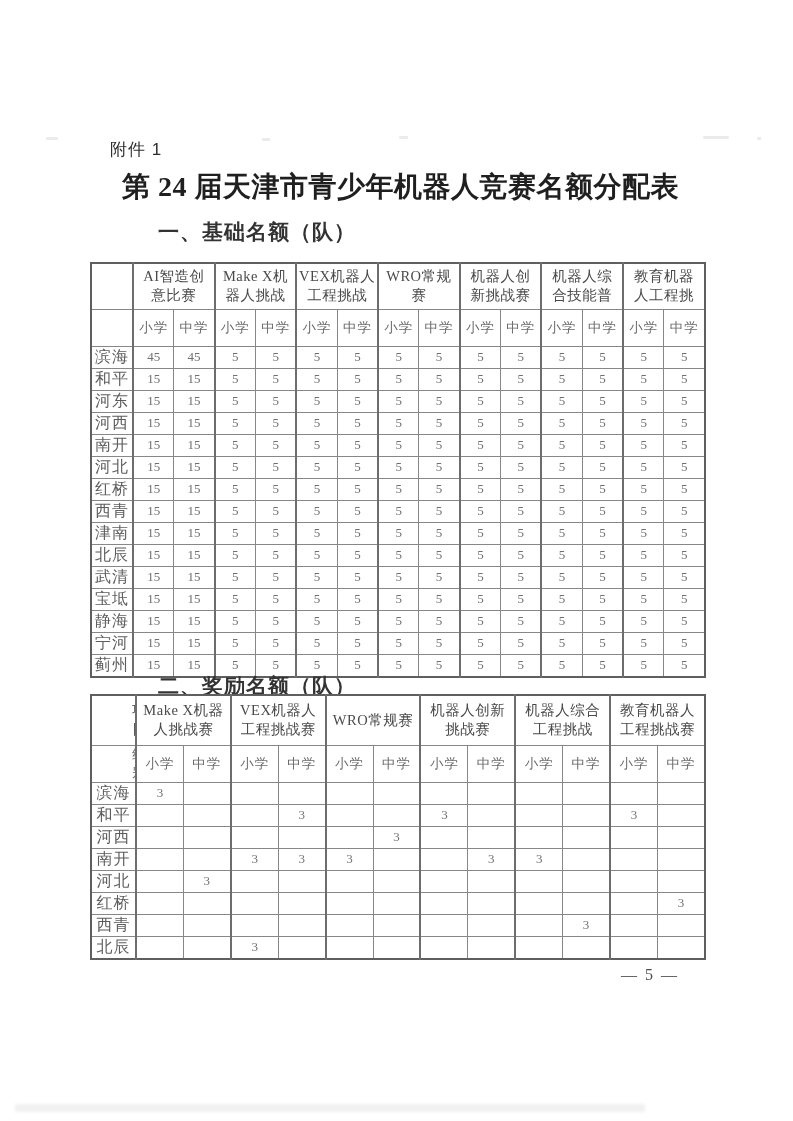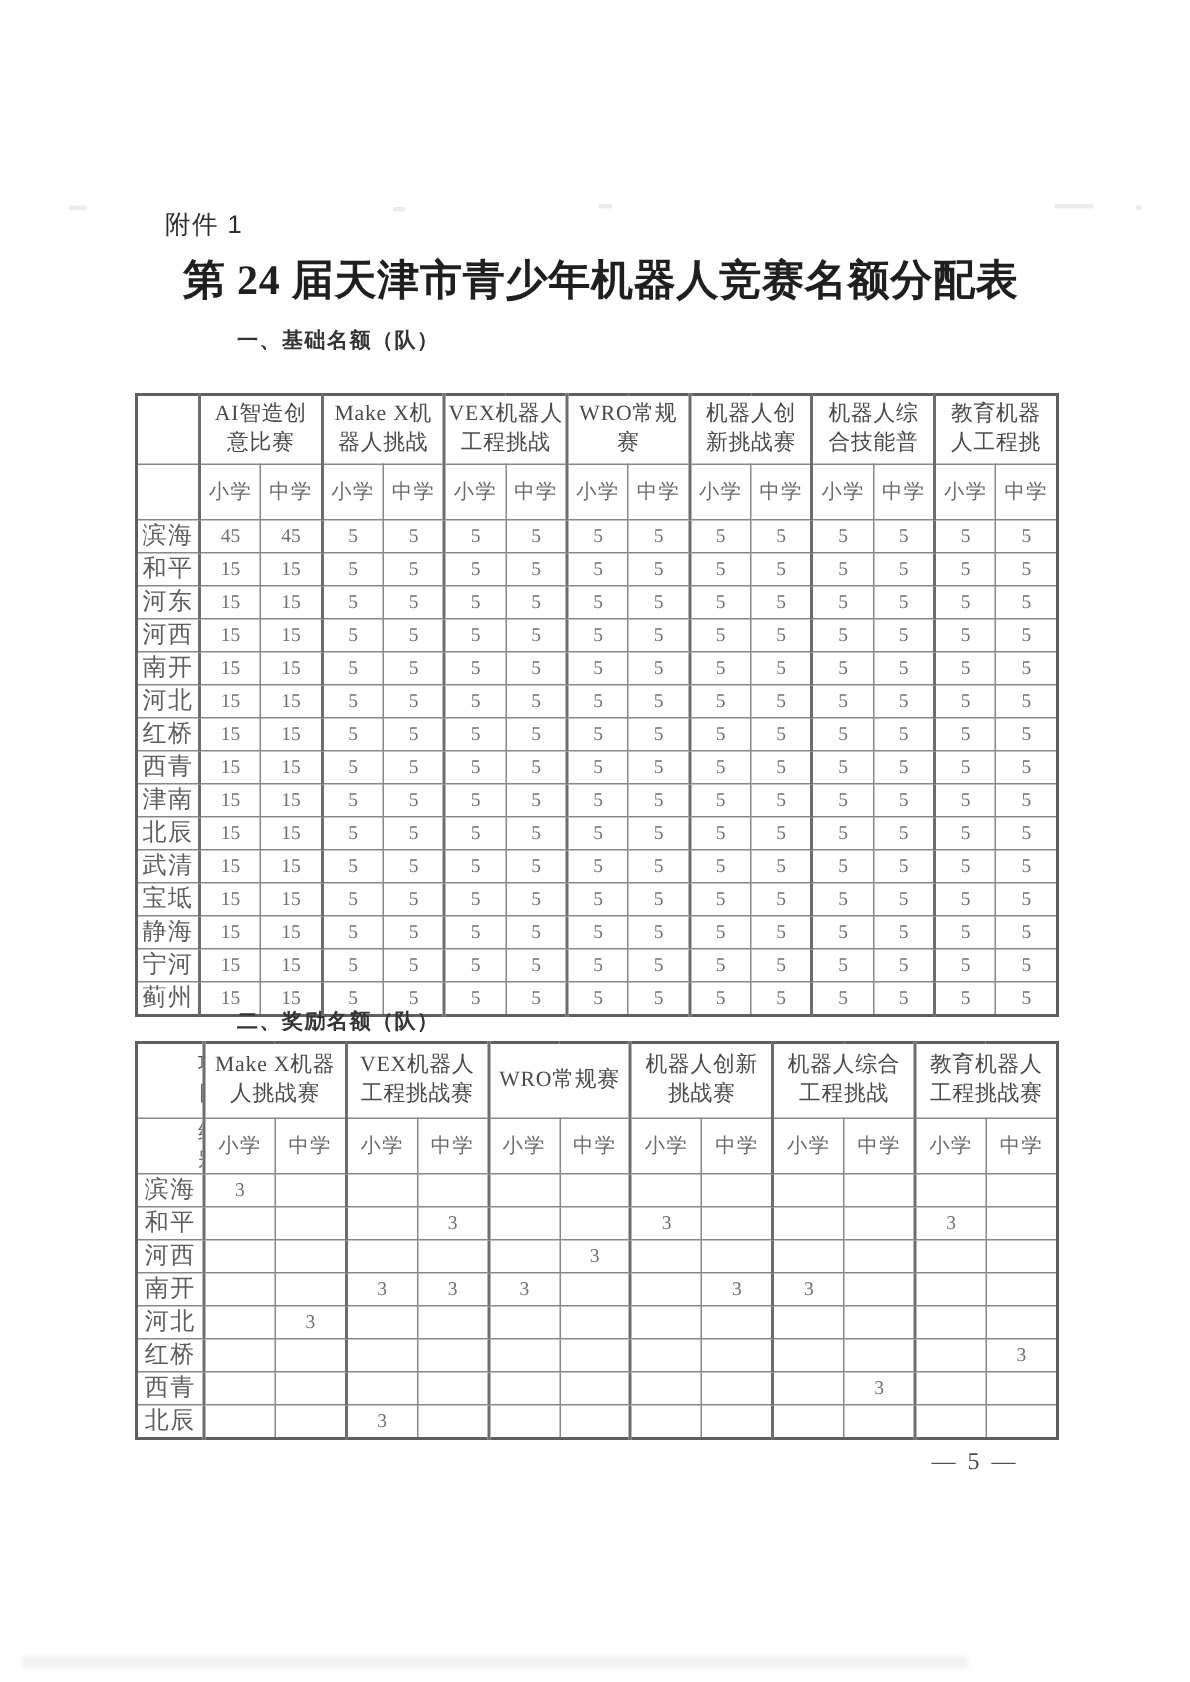--- a/index.html
+++ b/index.html
@@ -28,21 +28,21 @@
     font-size: 28px;
     font-weight: 700;
     color: #1f1f1f;
     letter-spacing: 0.5px;
     white-space: nowrap;
   }
   .section-title {
     position: absolute;
     left: 158px;
     font-family: Liberation Serif, serif;
-    font-size: 14px;
+    font-size: 21px;
     font-weight: 600;
     color: #333333;
     letter-spacing: 1px;
     white-space: nowrap;
   }
   .s1 { top: 218px; }
   .s2 { top: 672px; }
 
   table.qtable {
     position: absolute;

